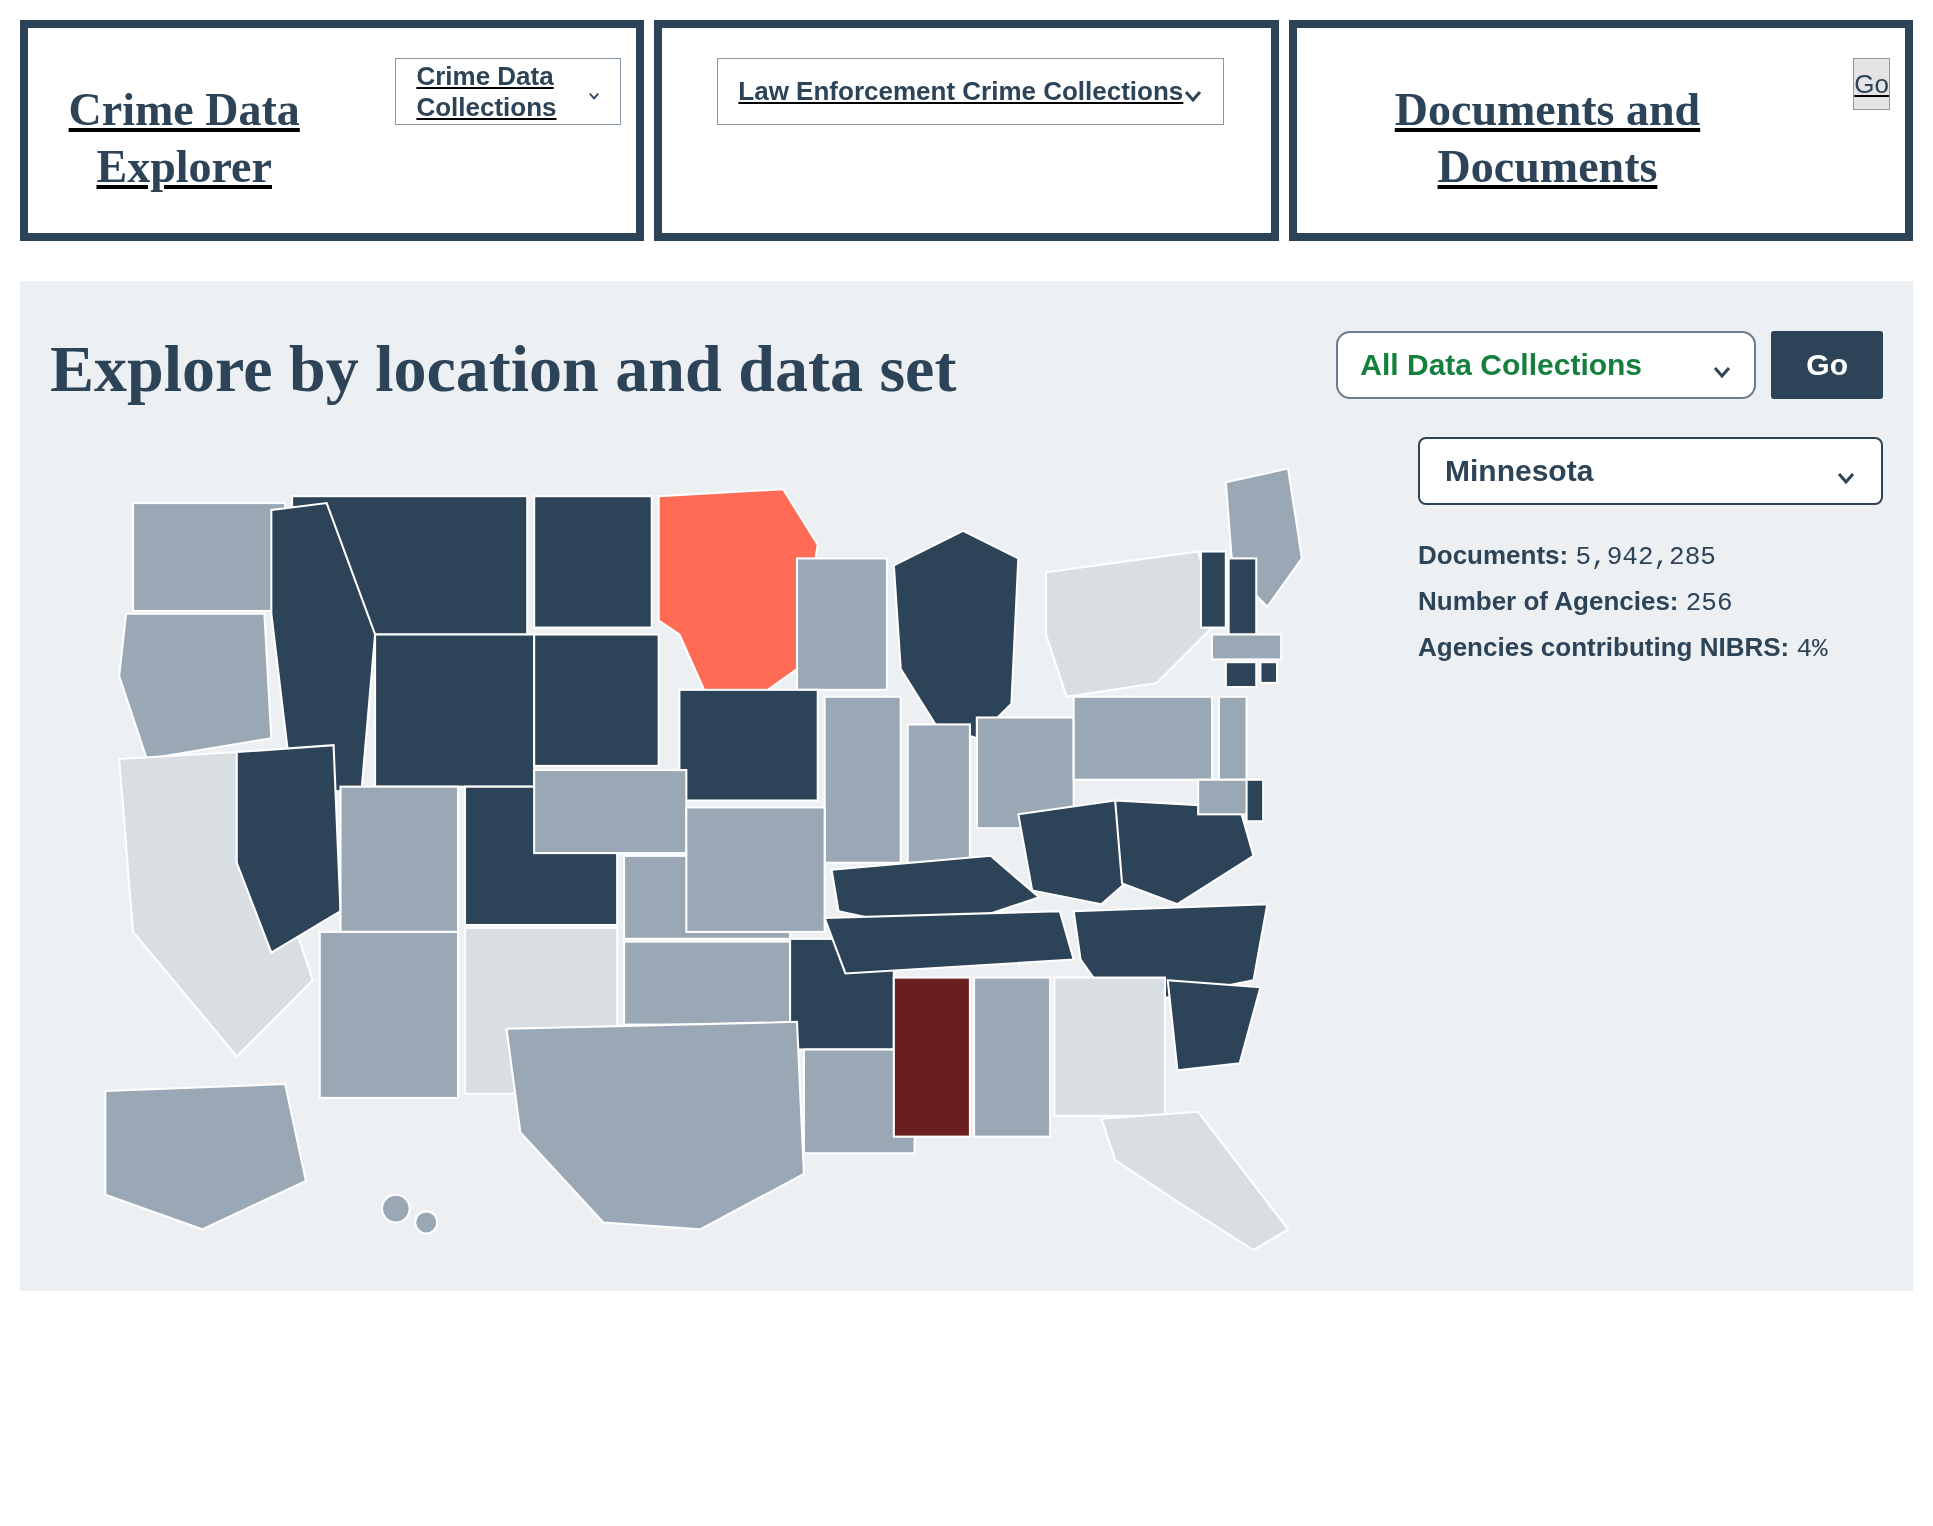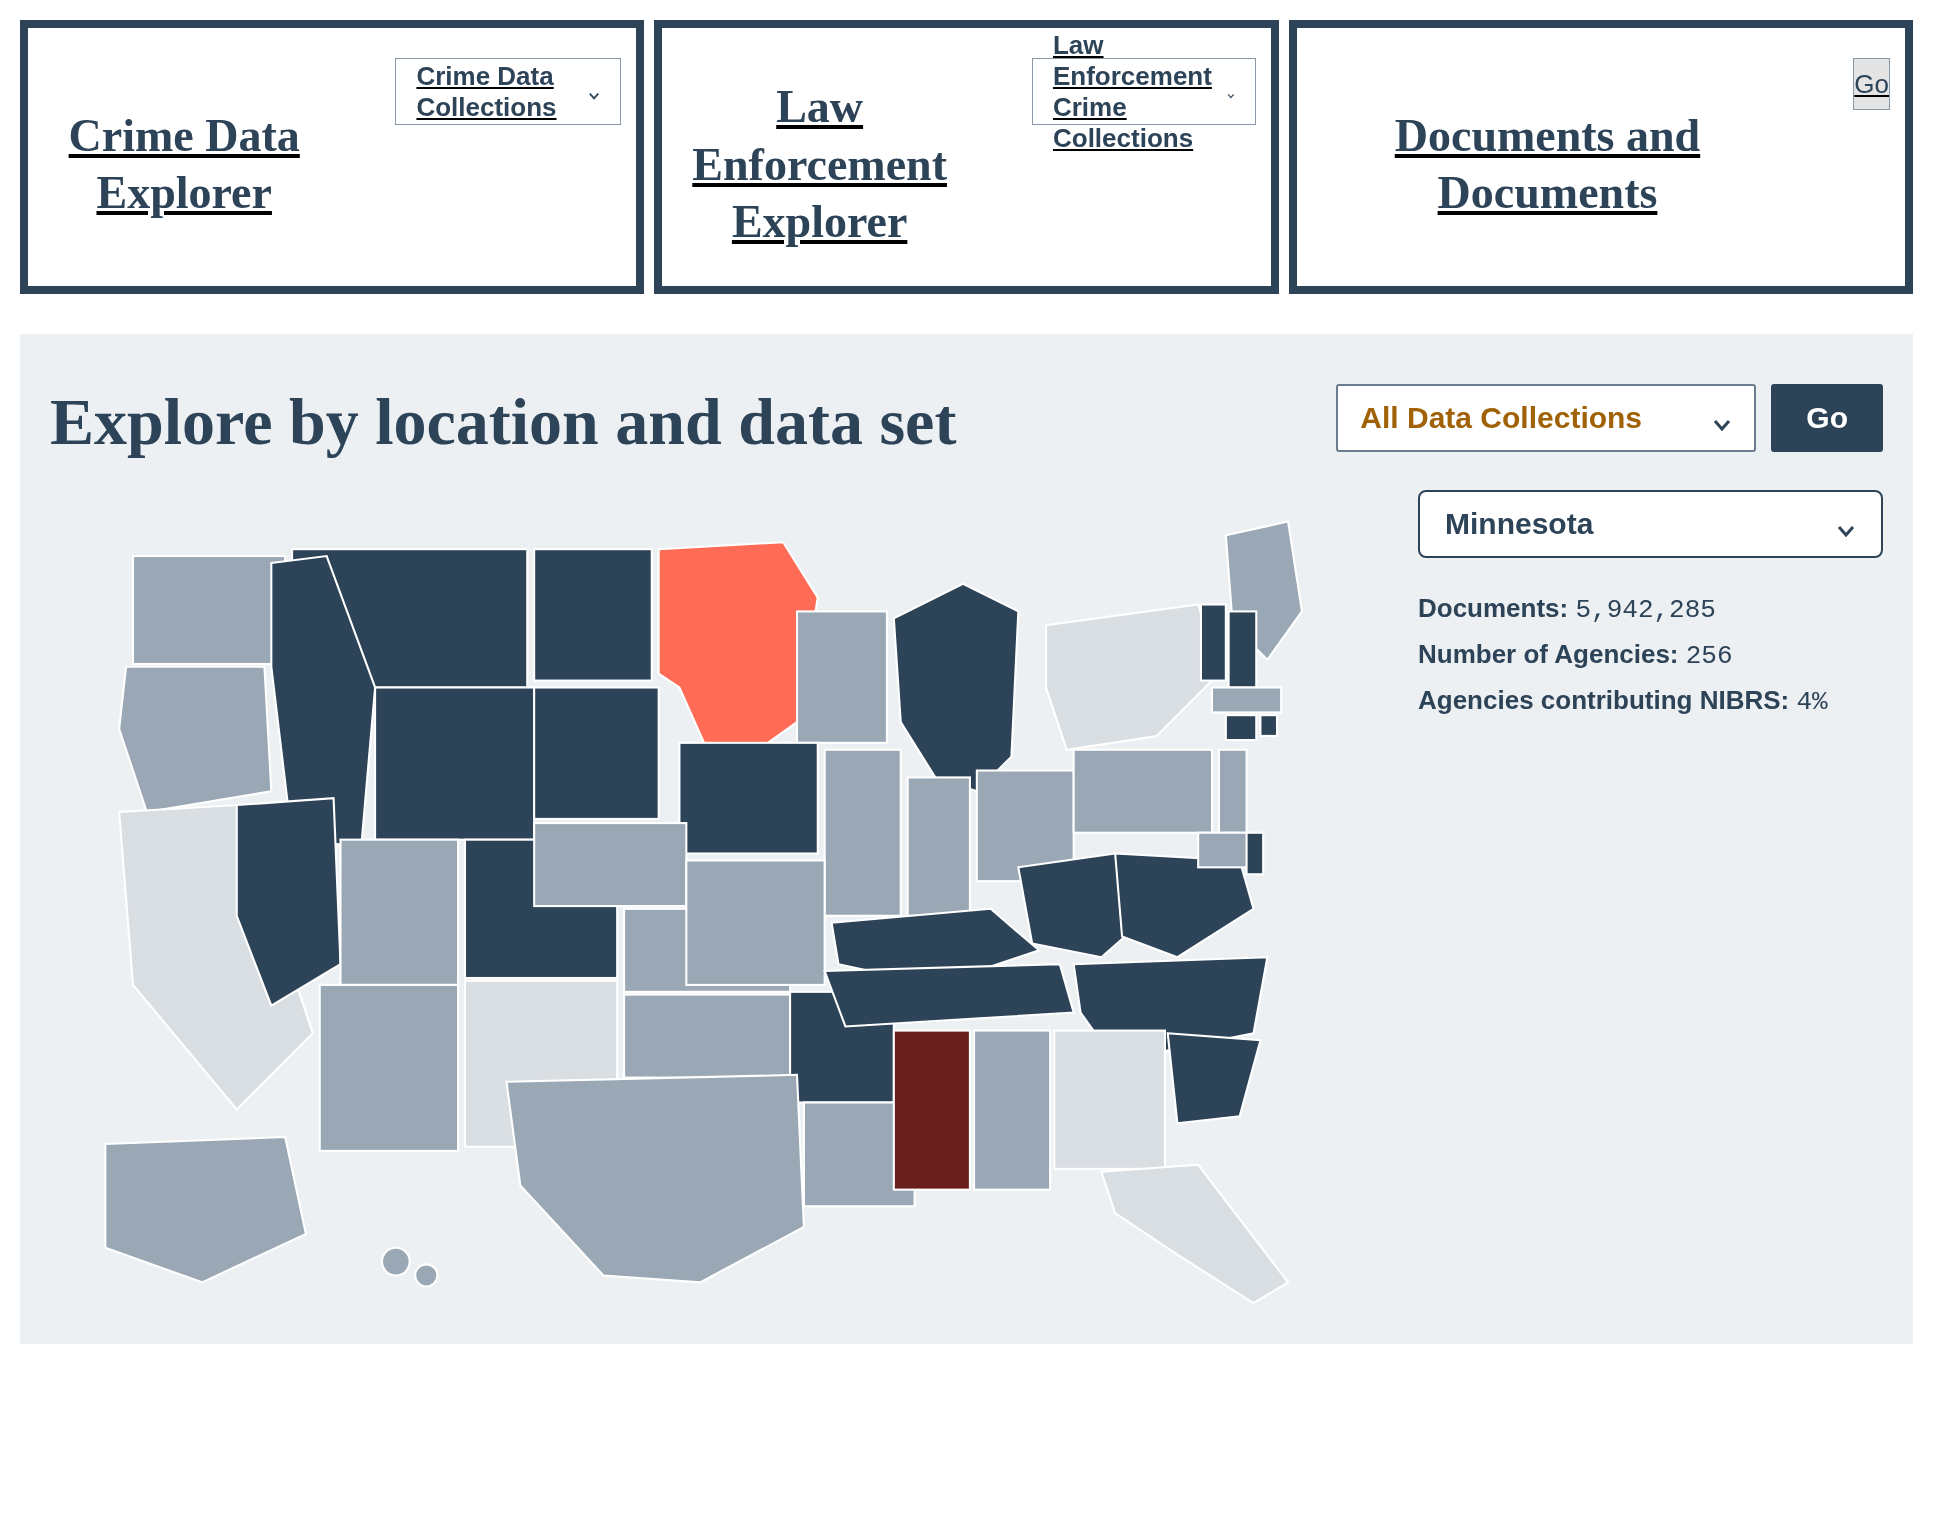--- a/index.html
+++ b/index.html
@@ -100,24 +100,24 @@
     border: 2px solid #6a7c8e;
     background: #fff;
     height: 68px;
     display: flex;
     align-items: center;
     justify-content: space-between;
     padding: 0 22px;
     font-family: Arial, Helvetica, sans-serif;
     font-weight: bold;
     font-size: 30px;
-    color: #a16207;
+    color: #15803d;
     cursor: pointer;
     min-width: 420px;
-    border-radius: 3px;
+    border-radius: 14px;
   }
   .go-button {
     background: #2d4358;
     color: #fff;
     border: none;
     height: 68px;
     padding: 0 35px;
     font-family: Arial, Helvetica, sans-serif;
     font-weight: bold;
     font-size: 30px;
@@ -188,21 +188,20 @@
     <div class="card-dropdown">
       <span>Crime Data Collections</span>
       <span class="chev">
         <svg viewBox="0 0 20 20">
             <path d="M3 6 L10 14 L17 6" fill="none" stroke="#2d4358" stroke-width="3"></path>
           </svg>
       </span>
     </div>
   </div>
   <div class="card">
-    <div class="card-title">Law Enforcement Explorer</div>
     <div class="card-divider"></div>
     <div class="card-dropdown">
       <span>Law Enforcement Crime Collections</span>
       <span class="chev">
         <svg viewBox="0 0 20 20">
             <path d="M3 6 L10 14 L17 6" fill="none" stroke="#2d4358" stroke-width="3"></path>
           </svg>
       </span>
     </div>
   </div>

